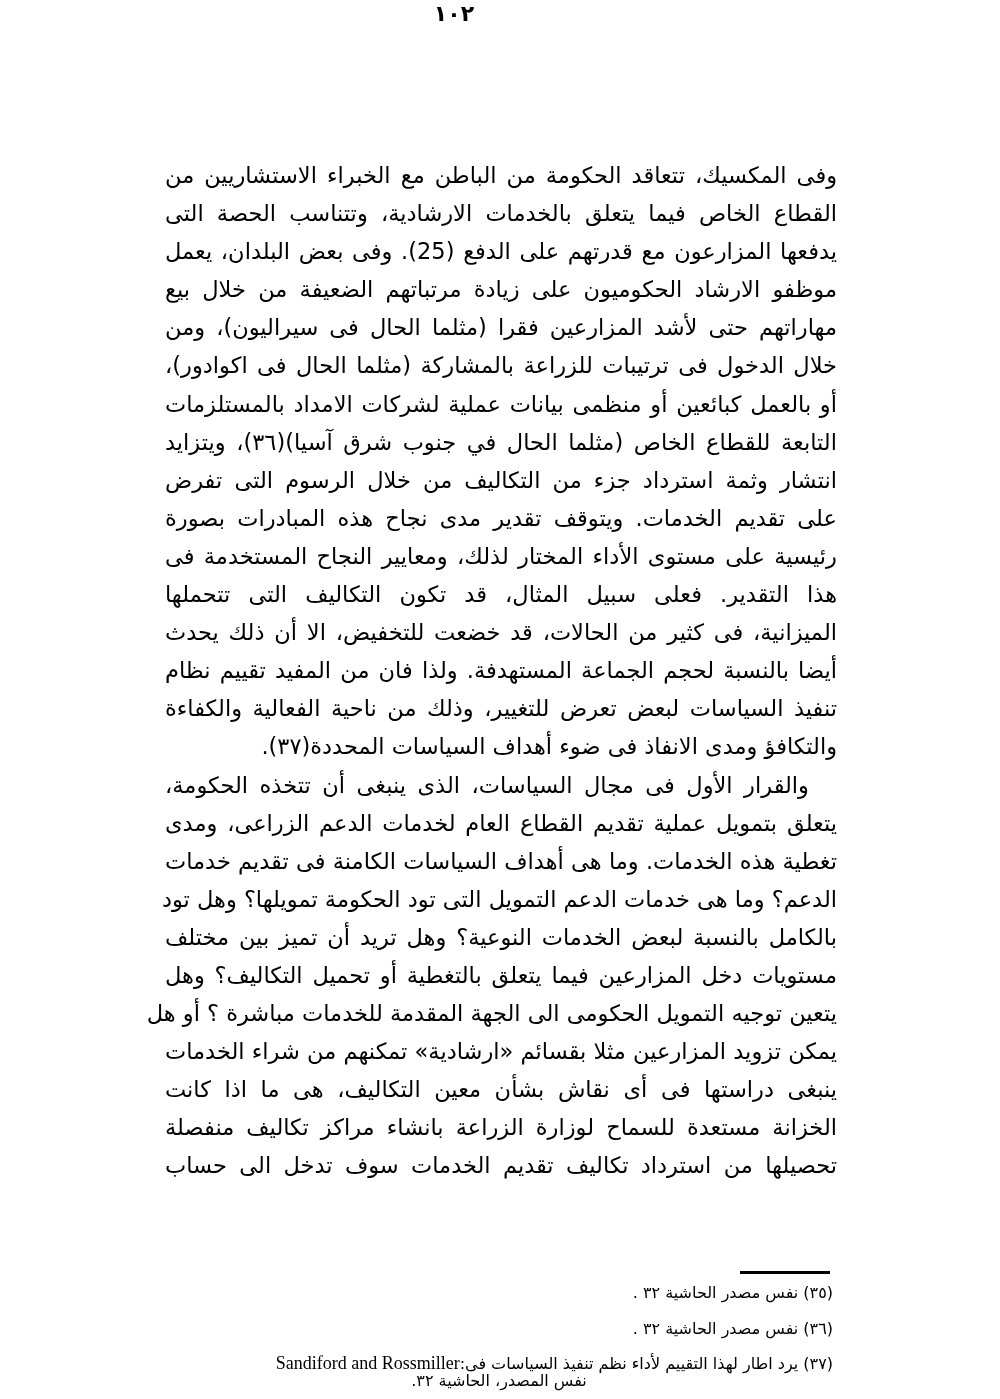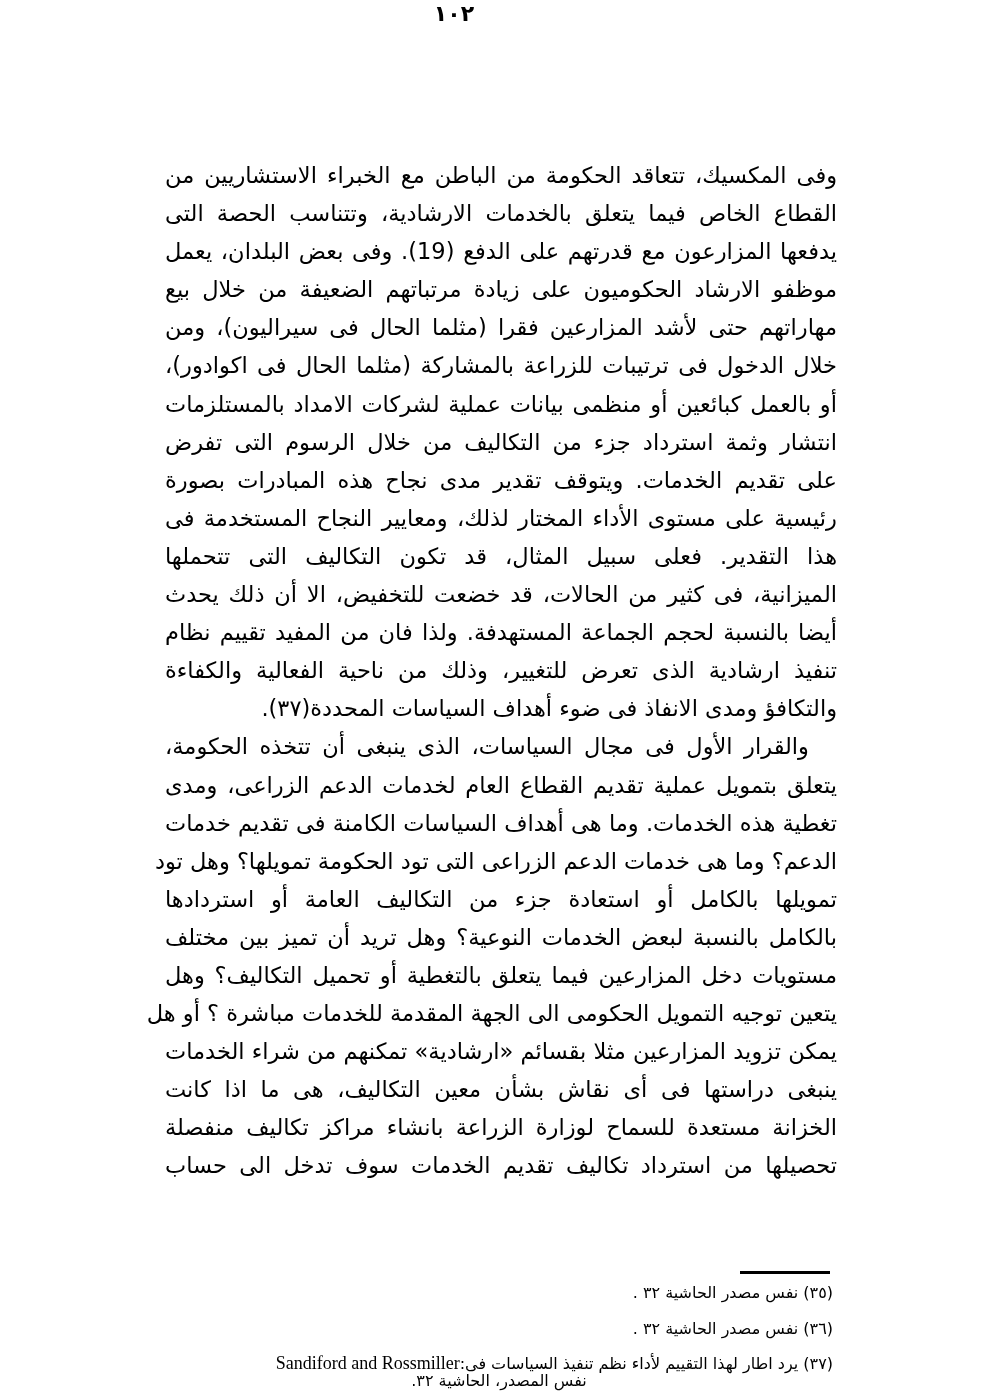--- a/index.html
+++ b/index.html
@@ -92,38 +92,38 @@
     }
   </style>
 </head>
 <body>
 
 <div class="page-number">١٠٢</div>
 
 <div class="body-text">
   <span class="body-line">وفى المكسيك، تتعاقد الحكومة من الباطن مع الخبراء الاستشاريين من</span>
   <span class="body-line">القطاع الخاص فيما يتعلق بالخدمات الارشادية، وتتناسب الحصة التى</span>
-  <span class="body-line">يدفعها المزارعون مع قدرتهم على الدفع (19). وفى بعض البلدان، يعمل</span>
+  <span class="body-line">يدفعها المزارعون مع قدرتهم على الدفع (25). وفى بعض البلدان، يعمل</span>
   <span class="body-line">موظفو الارشاد الحكوميون على زيادة مرتباتهم الضعيفة من خلال بيع</span>
   <span class="body-line">مهاراتهم حتى لأشد المزارعين فقرا (مثلما الحال فى سيراليون)، ومن</span>
   <span class="body-line">خلال الدخول فى ترتيبات للزراعة بالمشاركة (مثلما الحال فى اكوادور)،</span>
   <span class="body-line">أو بالعمل كبائعين أو منظمى بيانات عملية لشركات الامداد بالمستلزمات</span>
+  <span class="body-line">التابعة للقطاع الخاص (مثلما الحال في جنوب شرق آسيا)(٣٦)، ويتزايد</span>
   <span class="body-line">انتشار وثمة استرداد جزء من التكاليف من خلال الرسوم التى تفرض</span>
   <span class="body-line">على تقديم الخدمات. ويتوقف تقدير مدى نجاح هذه المبادرات بصورة</span>
   <span class="body-line">رئيسية على مستوى الأداء المختار لذلك، ومعايير النجاح المستخدمة فى</span>
   <span class="body-line">هذا التقدير. فعلى سبيل المثال، قد تكون التكاليف التى تتحملها</span>
   <span class="body-line">الميزانية، فى كثير من الحالات، قد خضعت للتخفيض، الا أن ذلك يحدث</span>
   <span class="body-line">أيضا بالنسبة لحجم الجماعة المستهدفة. ولذا فان من المفيد تقييم نظام</span>
-  <span class="body-line">تنفيذ ارشادية الذى تعرض للتغيير، وذلك من ناحية الفعالية والكفاءة</span>
+  <span class="body-line">تنفيذ السياسات لبعض تعرض للتغيير، وذلك من ناحية الفعالية والكفاءة</span>
   <span class="body-line last">والتكافؤ ومدى الانفاذ فى ضوء أهداف السياسات المحددة(٣٧).</span>
   <span class="body-line indent">والقرار الأول فى مجال السياسات، الذى ينبغى أن تتخذه الحكومة،</span>
   <span class="body-line">يتعلق بتمويل عملية تقديم القطاع العام لخدمات الدعم الزراعى، ومدى</span>
   <span class="body-line">تغطية هذه الخدمات. وما هى أهداف السياسات الكامنة فى تقديم خدمات</span>
-  <span class="body-line">الدعم؟ وما هى خدمات الدعم الزراعى التى تود الحكومة تمويلها؟ وهل تود</span>
-  <span class="body-line">تمويلها بالكامل أو استعادة جزء من التكاليف العامة أو استردادها</span>
+  <span class="body-line">الدعم؟ وما هى خدمات الدعم التمويل التى تود الحكومة تمويلها؟ وهل تود</span>
   <span class="body-line">بالكامل بالنسبة لبعض الخدمات النوعية؟ وهل تريد أن تميز بين مختلف</span>
   <span class="body-line">مستويات دخل المزارعين فيما يتعلق بالتغطية أو تحميل التكاليف؟  وهل</span>
   <span class="body-line">يتعين توجيه التمويل الحكومى الى الجهة المقدمة للخدمات مباشرة ؟ أو هل</span>
   <span class="body-line">يمكن تزويد المزارعين مثلا بقسائم «ارشادية» تمكنهم من شراء الخدمات</span>
   <span class="body-line">ينبغى دراستها فى أى نقاش بشأن معين التكاليف، هى ما اذا كانت</span>
   <span class="body-line">الخزانة مستعدة للسماح لوزارة الزراعة بانشاء مراكز تكاليف منفصلة</span>
   <span class="body-line">تحصيلها من استرداد تكاليف تقديم الخدمات سوف تدخل الى حساب</span>
 </div>
 
 <div class="fn-divider"></div>

